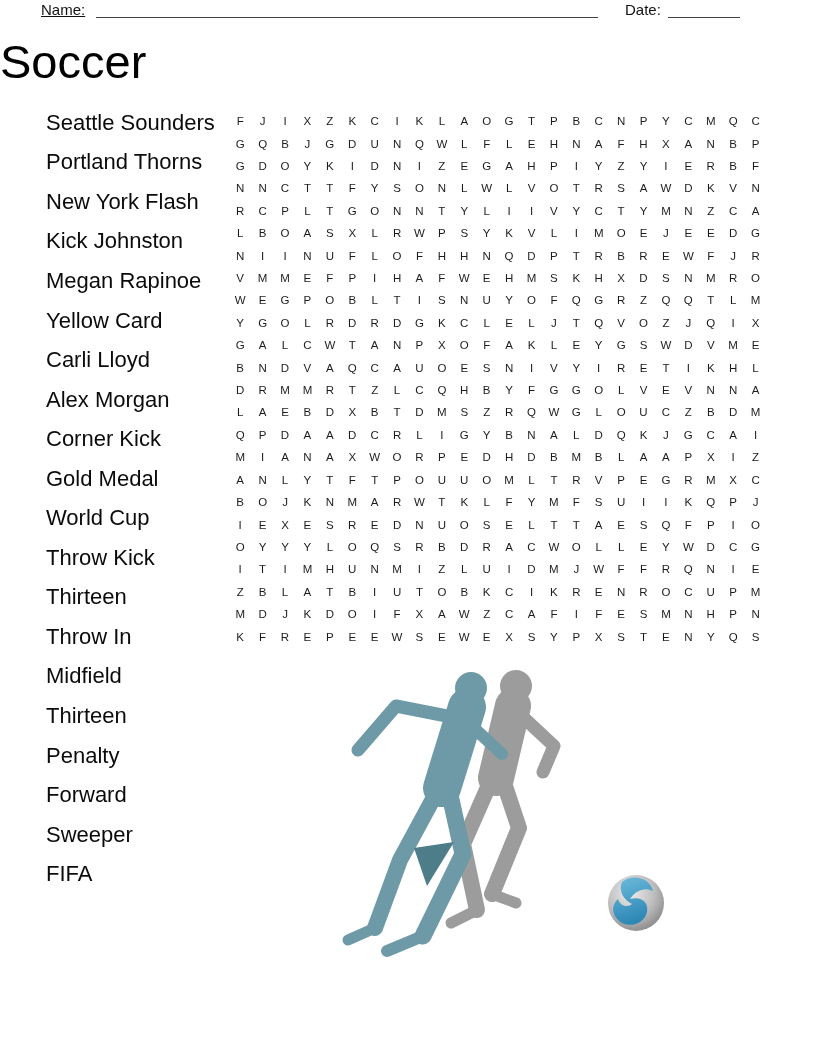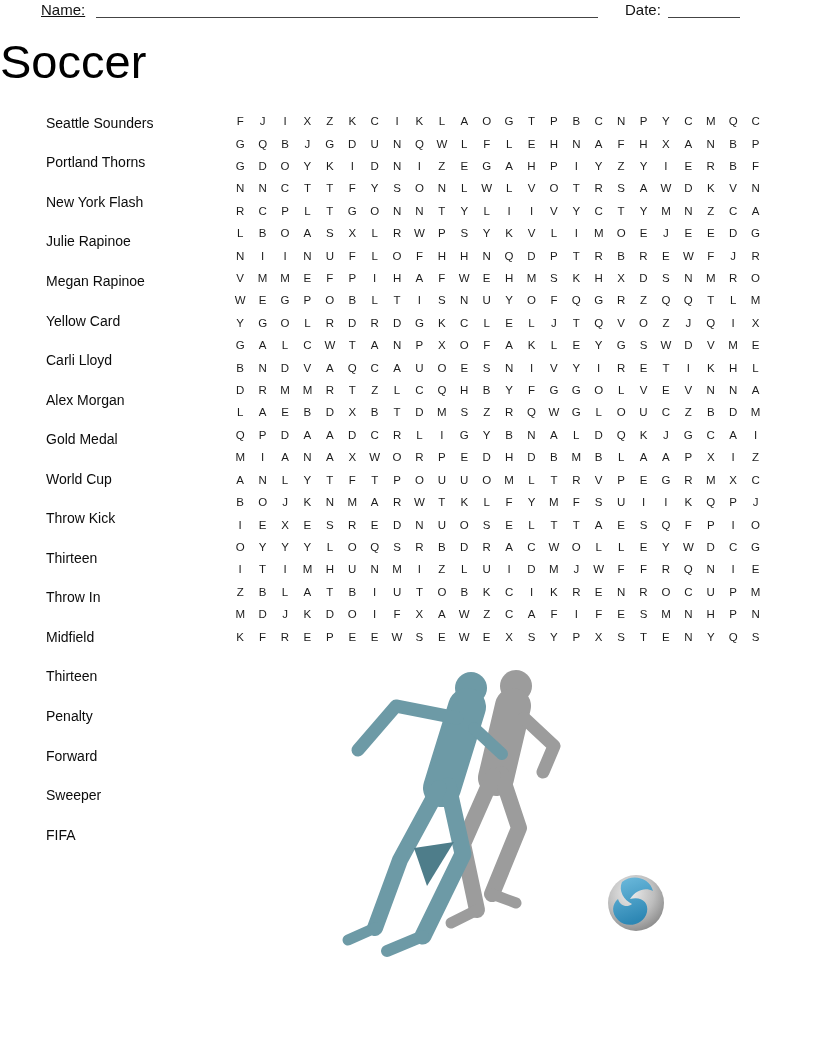--- a/index.html
+++ b/index.html
@@ -19,21 +19,21 @@
   .name-line{left:96px;width:502px;}
   .date-line{left:668px;width:72px;}
   
   .title{
     position:absolute;top:34px;left:0;width:100%;
     text-align:left;font-size:47px;font-weight:400;color:#000;
     letter-spacing:0px;
   }
   
   .words{position:absolute;left:46px;top:103px;width:180px;}
-  .word{height:39.55px;display:flex;align-items:center;font-size:14px;color:#0b0b0b;}
+  .word{height:39.55px;display:flex;align-items:center;font-size:22px;color:#0b0b0b;}
   
   .grid{
     position:absolute;left:229px;top:110px;
     display:grid;
     grid-template-columns:repeat(24,22.42px);
     grid-template-rows:repeat(24,22.42px);
   }
   .cell{
     display:flex;align-items:center;justify-content:center;
     font-size:11.5px;color:#1c1c1c;font-weight:400;
@@ -50,25 +50,26 @@
   <span class="blank-line name-line"></span>
   <span class="hdr-label date-label">Date:</span>
   <span class="blank-line date-line"></span>
 
   <div class="title">Soccer</div>
 
   <div class="words">
       <div class="word">Seattle Sounders</div>
       <div class="word">Portland Thorns</div>
       <div class="word">New York Flash</div>
-      <div class="word">Julie Rapinoe</div>
+      <div class="word">Kick Johnston</div>
       <div class="word">Megan Rapinoe</div>
       <div class="word">Yellow Card</div>
       <div class="word">Carli Lloyd</div>
       <div class="word">Alex Morgan</div>
+      <div class="word">Corner Kick</div>
       <div class="word">Gold Medal</div>
       <div class="word">World Cup</div>
       <div class="word">Throw Kick</div>
       <div class="word">Thirteen</div>
       <div class="word">Throw In</div>
       <div class="word">Midfield</div>
       <div class="word">Thirteen</div>
       <div class="word">Penalty</div>
       <div class="word">Forward</div>
       <div class="word">Sweeper</div>

